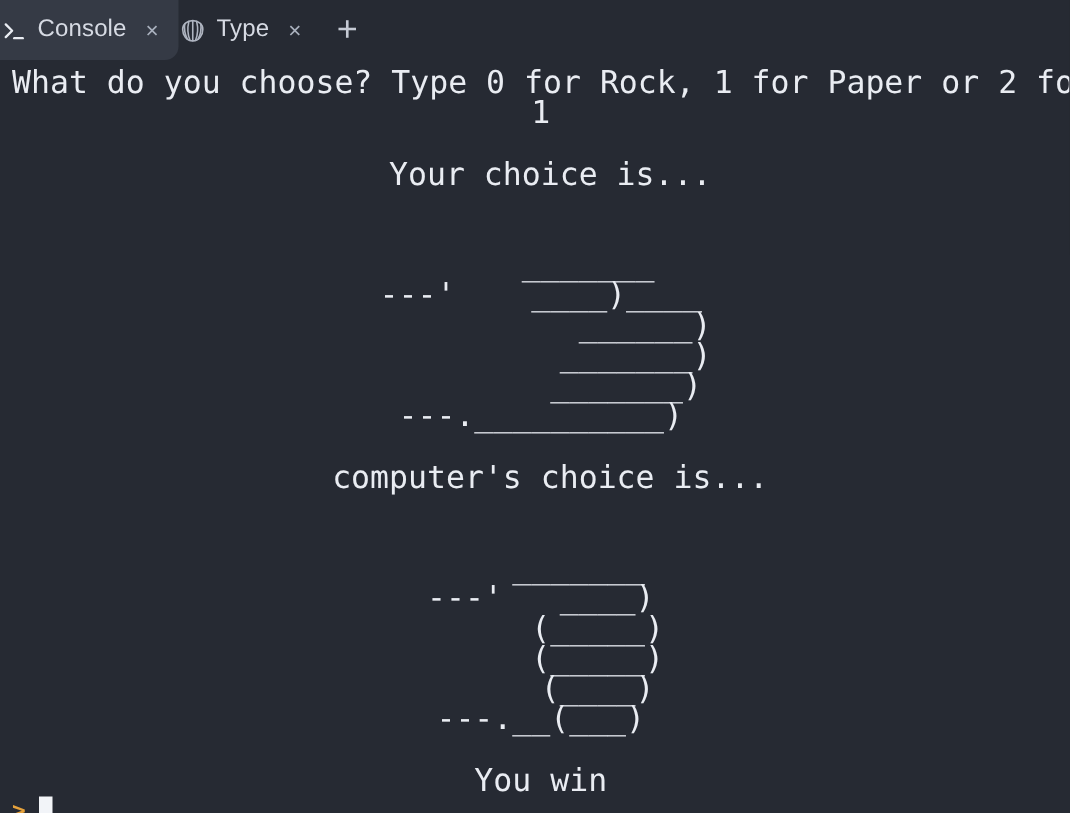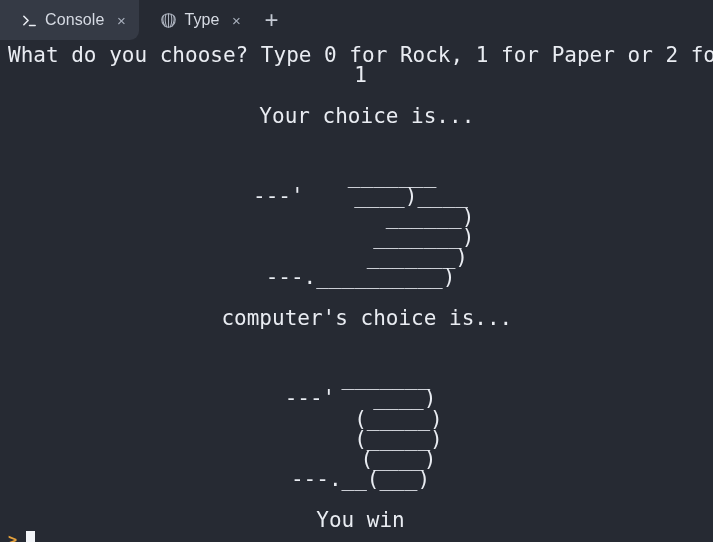--- a/index.html
+++ b/index.html
@@ -19,21 +19,21 @@
     background: #262a33;
     display: flex;
     align-items: stretch;
     padding: 0;
     position: relative;
   }
   .tab {
     display: flex;
     align-items: center;
     gap: 7px;
-    padding: 0 11px 0 20px;
+    padding: 0 11px 0 0;
     height: 40px;
     font-family: "Liberation Sans", sans-serif;
     font-size: 16px;
     color: #d6dae3;
     cursor: pointer;
     position: relative;
   }
   .tab.active {
     background: #353a45;
     border-bottom-right-radius: 9px;

